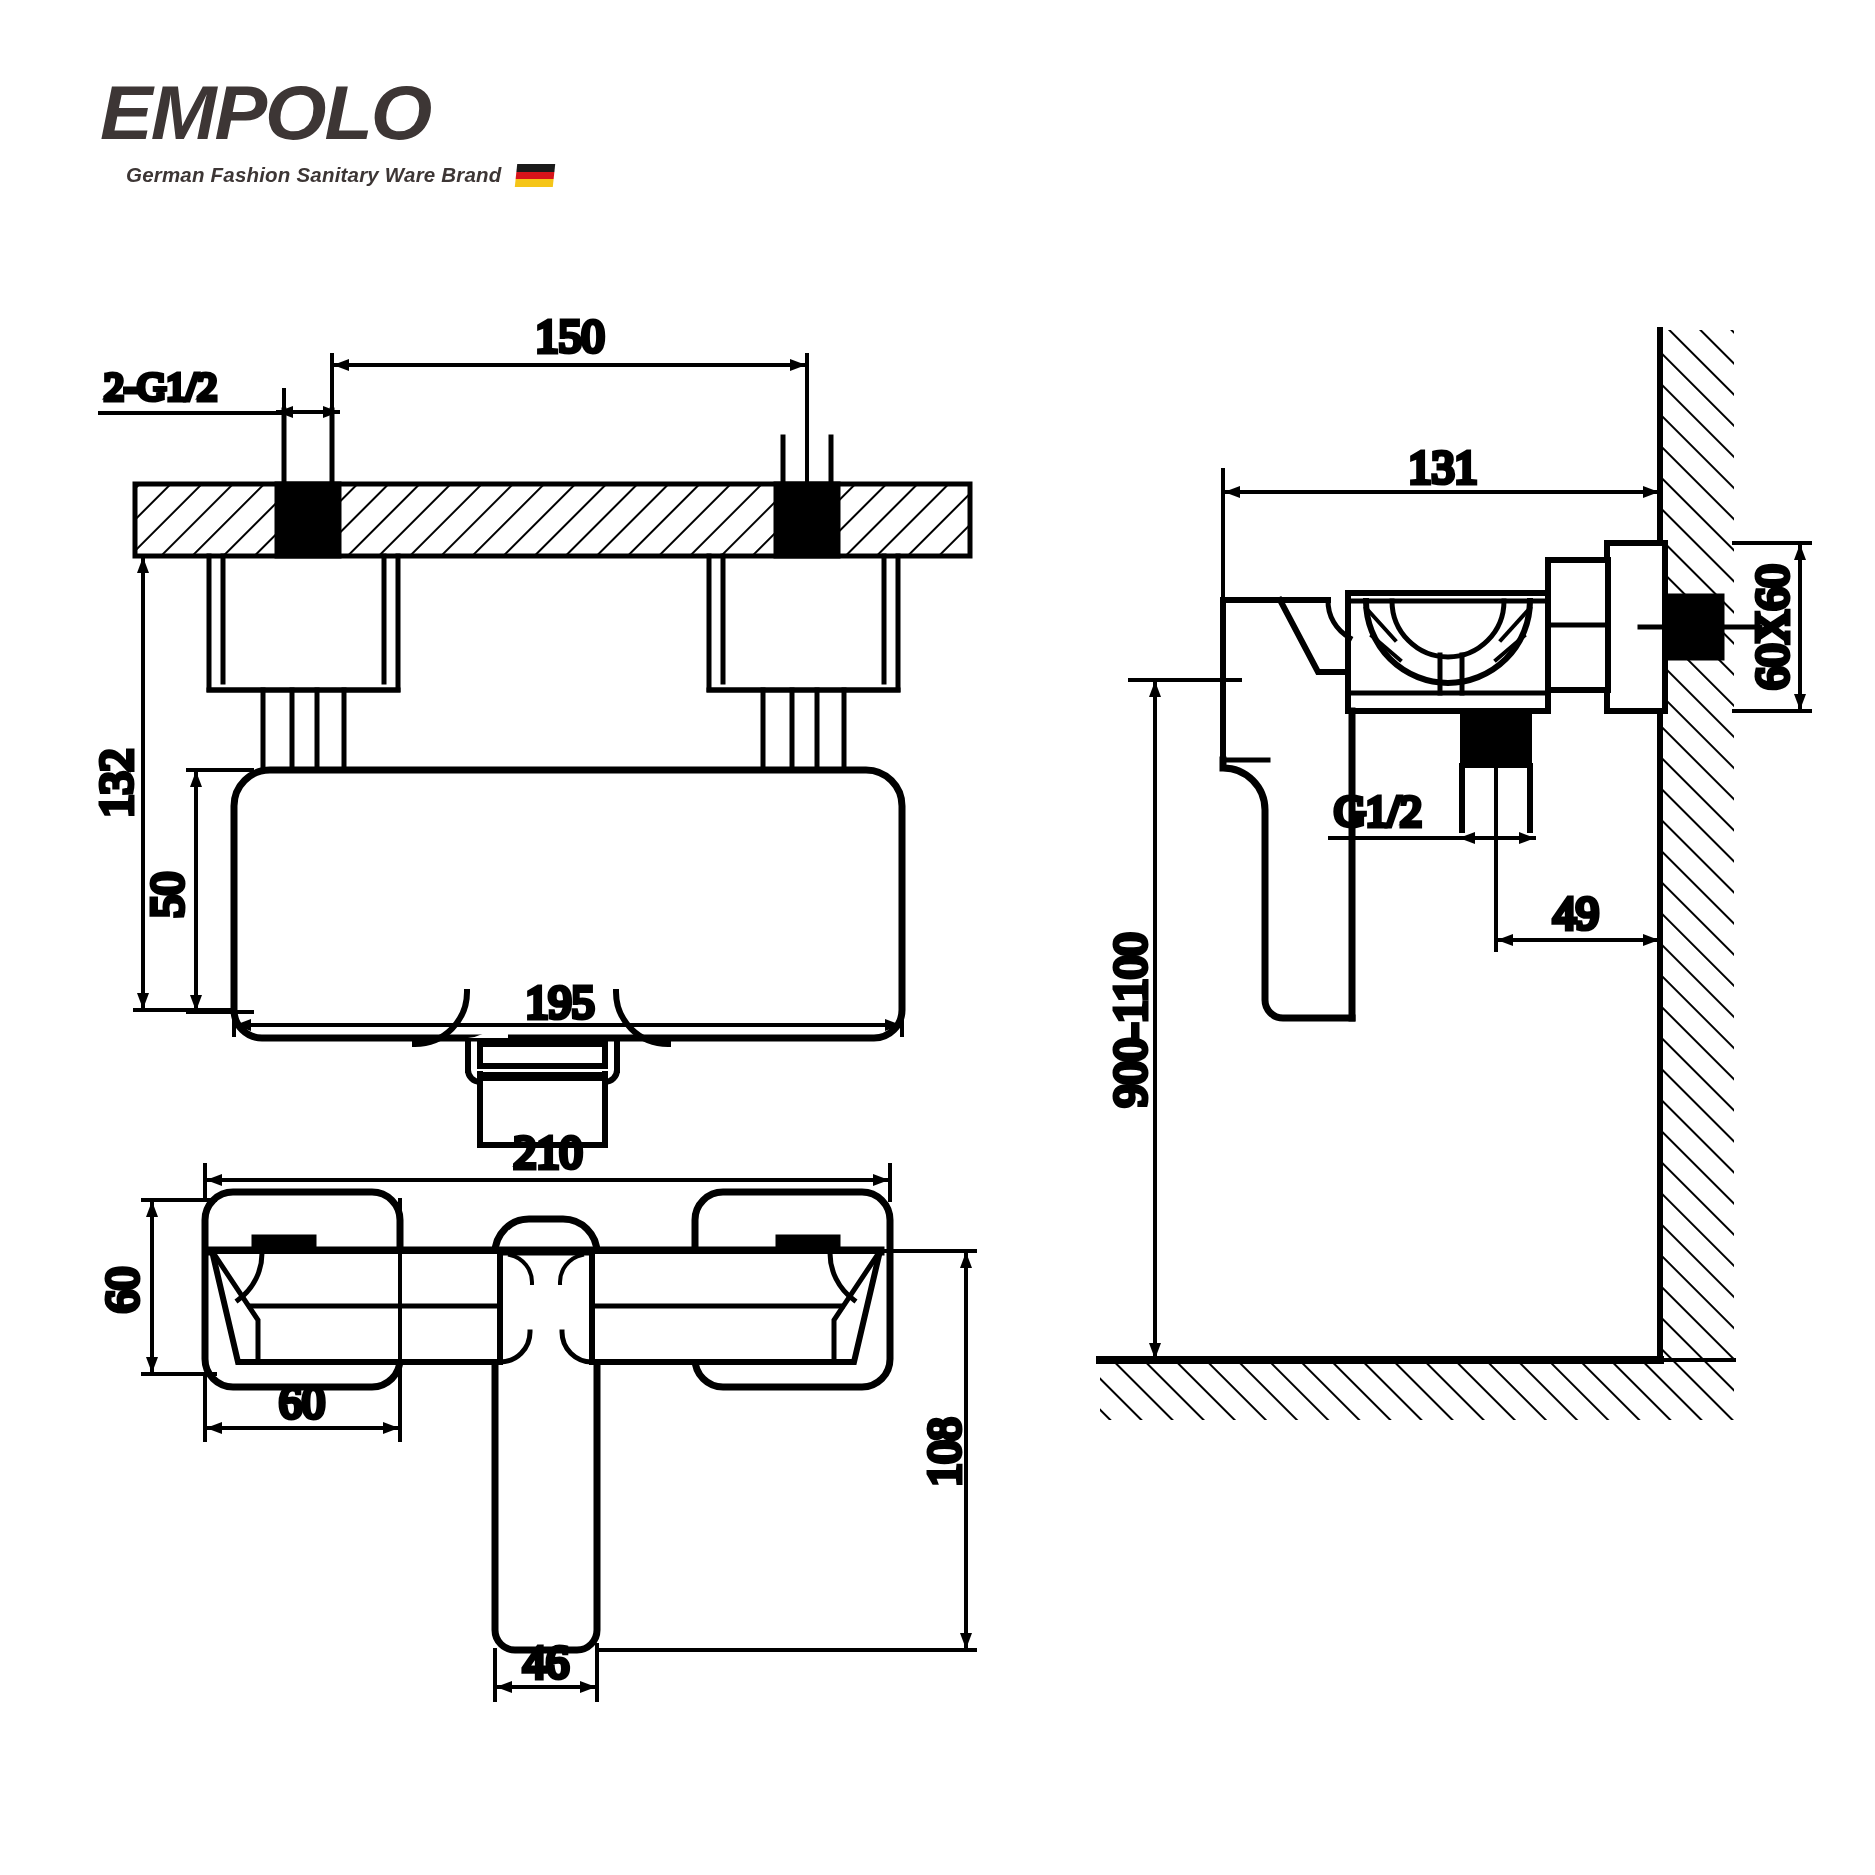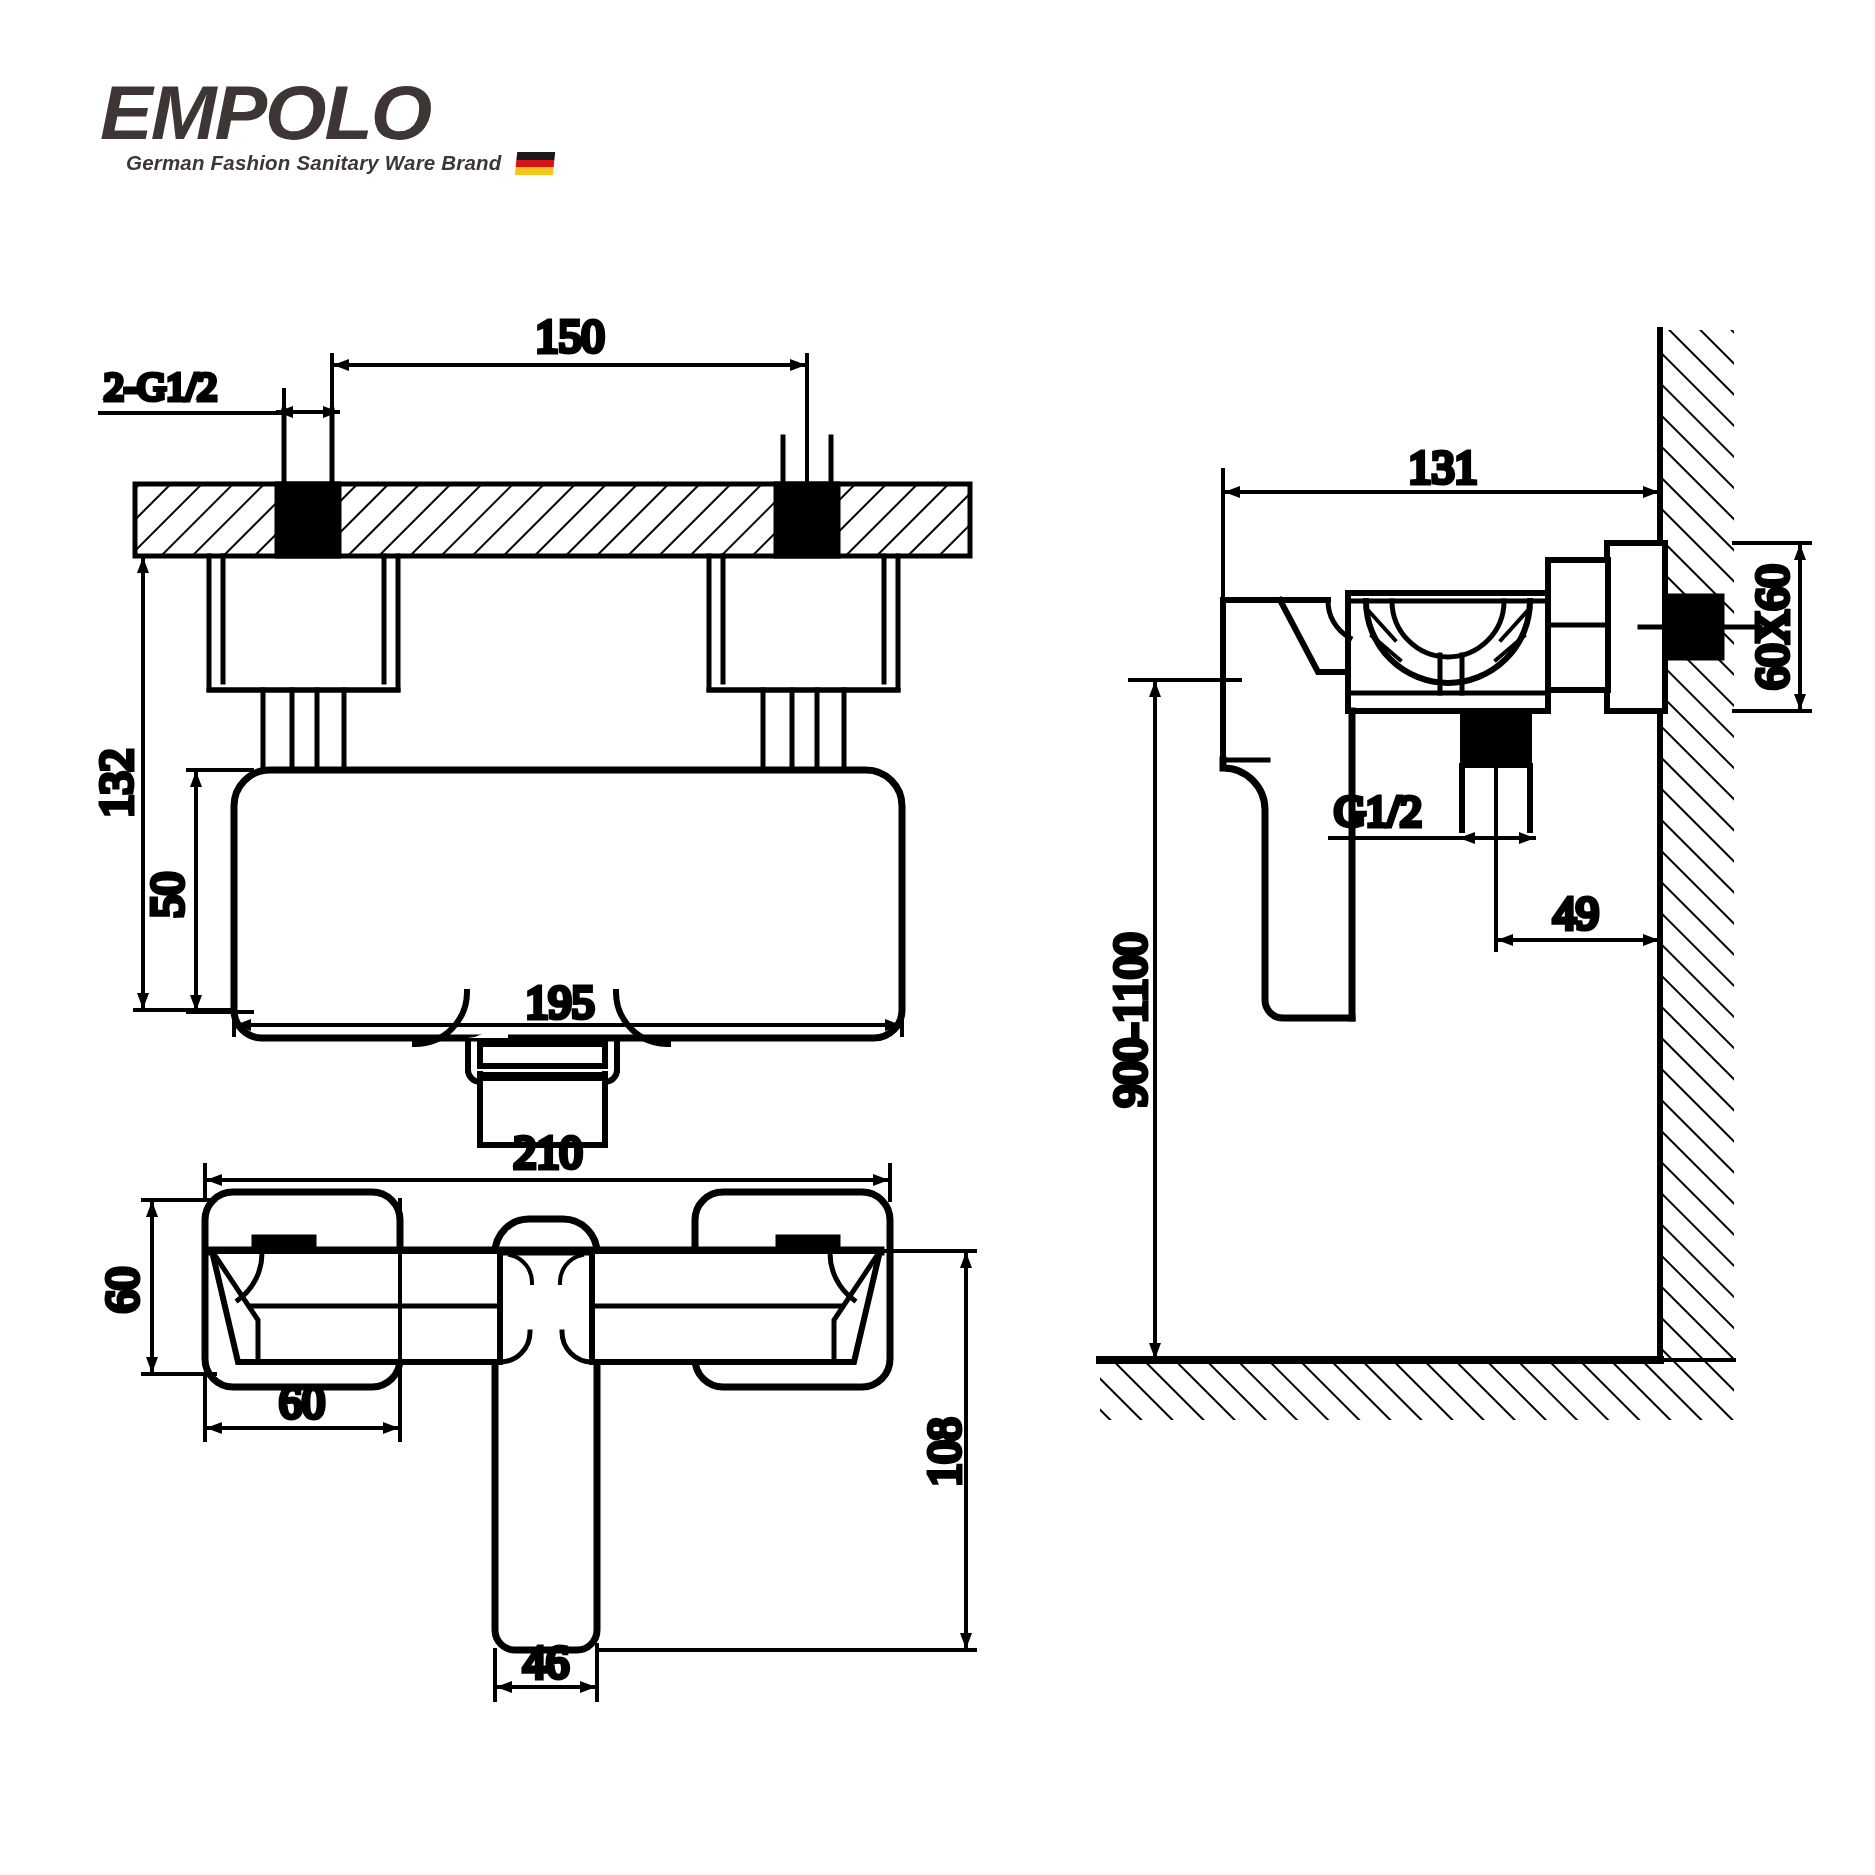--- a/index.html
+++ b/index.html
@@ -34,21 +34,21 @@
     letter-spacing: -2px;
     color: #3d3635;
     line-height: 1;
     white-space: nowrap;
     transform: scaleX(1.04);
     transform-origin: left center;
   }
   .logo-tag-row {
     display: flex;
     align-items: center;
-    margin-top: 0;
+    margin-top: 12px;
     margin-left: 26px;
   }
   .logo-tagline {
     font-family: "Liberation Sans", sans-serif;
     font-weight: bold;
     font-style: italic;
     font-size: 20.5px;
     color: #3d3635;
     white-space: nowrap;
     letter-spacing: 0.2px;

